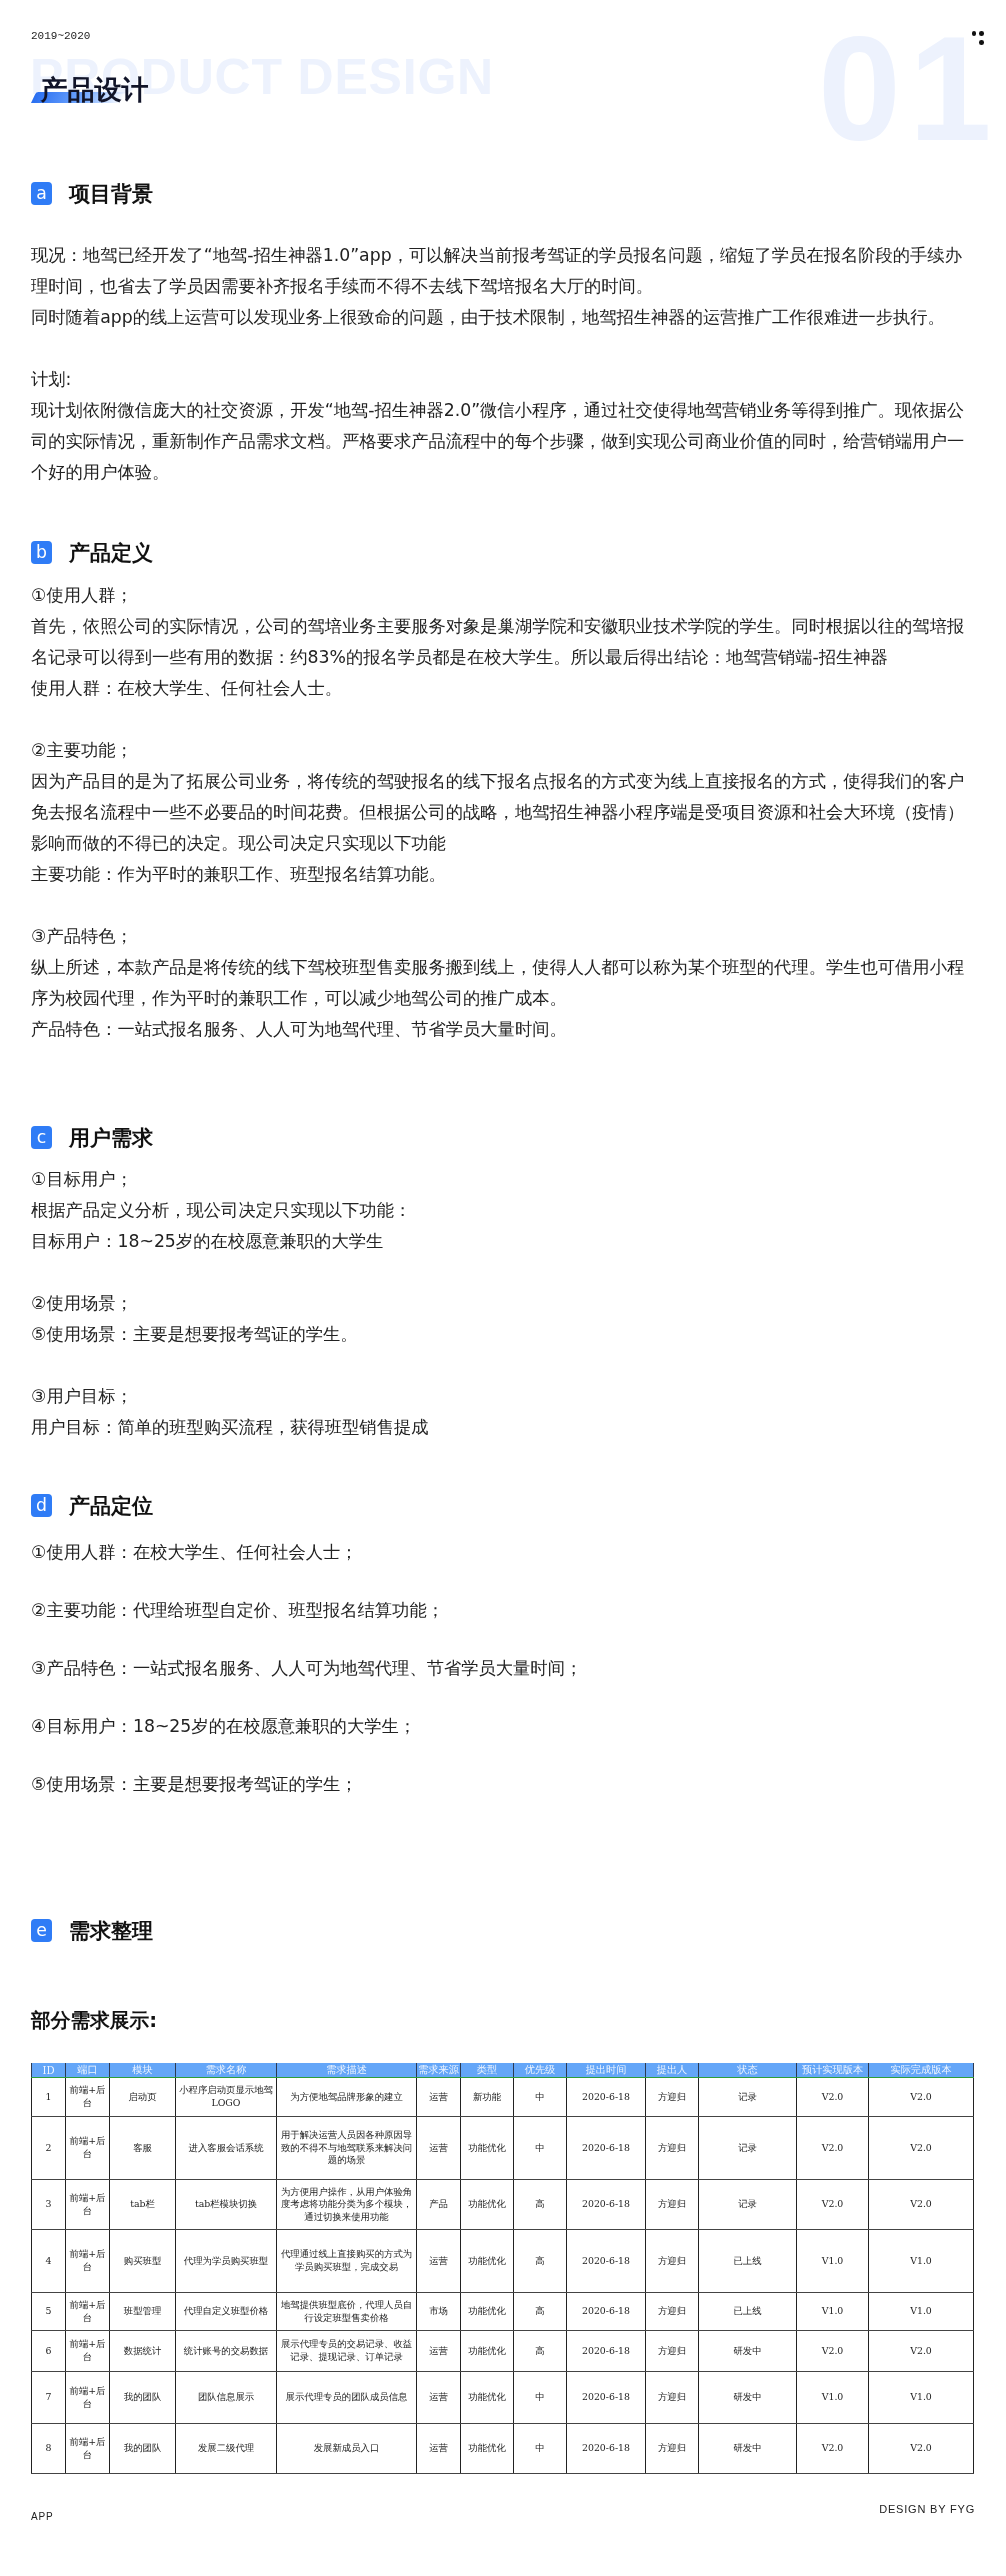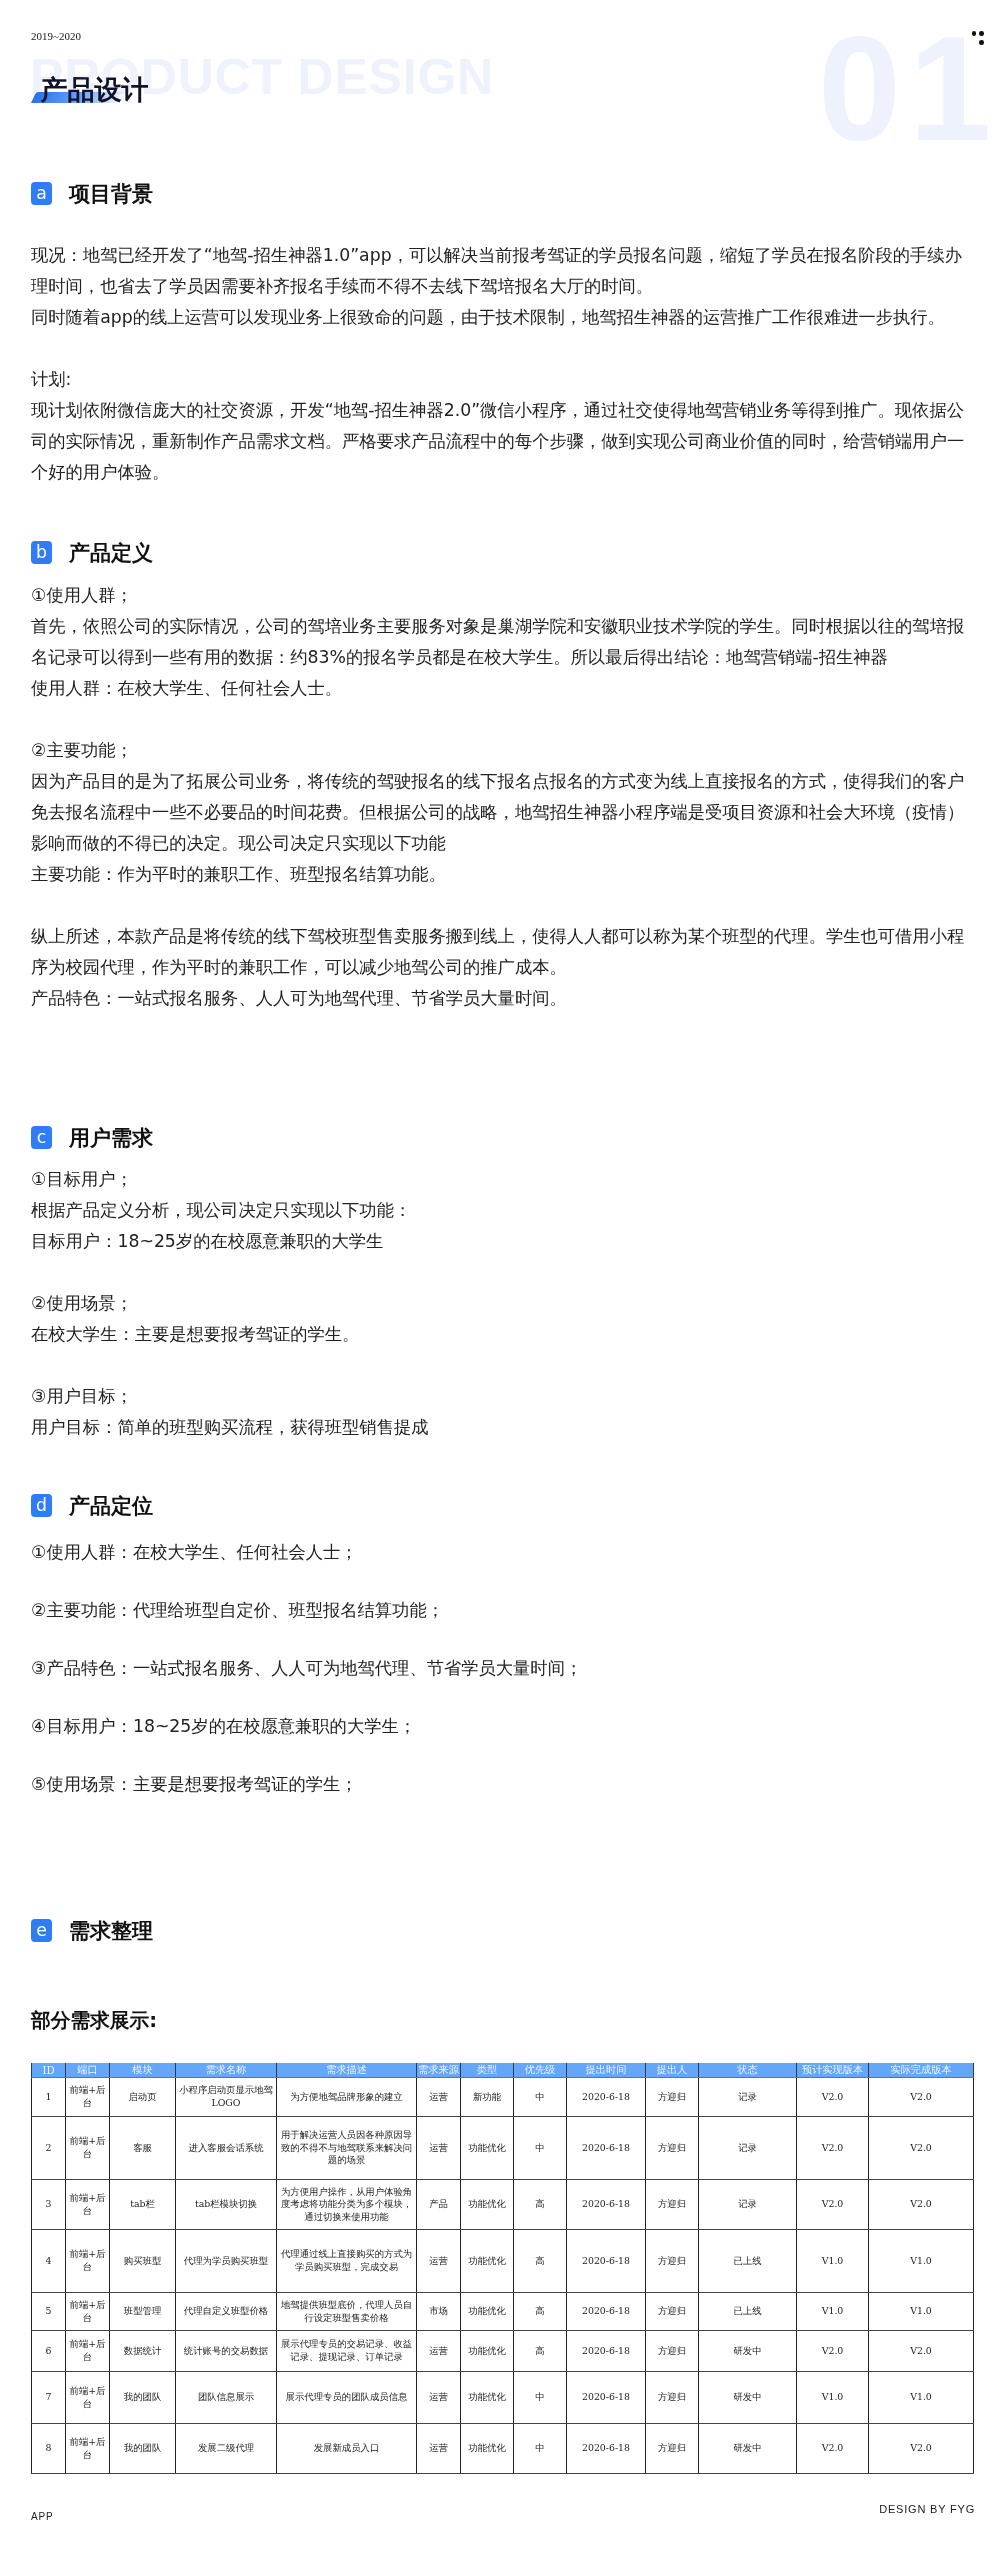--- a/index.html
+++ b/index.html
@@ -7,21 +7,21 @@
   body {
     width: 1006px;
     height: 2576px;
     position: relative;
     overflow: hidden;
     font-family: "DejaVu Sans", "Liberation Sans", sans-serif;
     color: #1c1c28;
   }
   .year {
     position: absolute; left: 31px; top: 30px;
-    font-size: 11px; color: #222; font-family: Liberation Serif, serif;
+    font-size: 11px; color: #222; font-family: Liberation Mono, monospace;
   }
   .dots { position: absolute; left: 970px; top: 31px; width: 23.6px; height: 19px; }
   .dots span { position: absolute; width: 4.7px; height: 4.7px; border-radius: 50%; background: #111; }
   .bg-title {
     position: absolute; left: 30px; top: 52px;
     font-family: "Liberation Sans", sans-serif; font-weight: 700;
     font-size: 50px; letter-spacing: 0.8px; color: #edf2fd;
     white-space: nowrap; line-height: 1;
   }
   .bg-number {
@@ -117,35 +117,36 @@
 </div>
 <div class="para" style="top:580px;">
   <p>①使用人群；</p>
   <p>首先，依照公司的实际情况，公司的驾培业务主要服务对象是巢湖学院和安徽职业技术学院的学生。同时根据以往的驾培报名记录可以得到一些有用的数据：约83%的报名学员都是在校大学生。所以最后得出结论：地驾营销端-招生神器</p>
   <p>使用人群：在校大学生、任何社会人士。</p>
   <div class="gap"></div>
   <p>②主要功能；</p>
   <p>因为产品目的是为了拓展公司业务，将传统的驾驶报名的线下报名点报名的方式变为线上直接报名的方式，使得我们的客户免去报名流程中一些不必要品的时间花费。但根据公司的战略，地驾招生神器小程序端是受项目资源和社会大环境（疫情）影响而做的不得已的决定。现公司决定只实现以下功能</p>
   <p>主要功能：作为平时的兼职工作、班型报名结算功能。</p>
   <div class="gap"></div>
+  <p>③产品特色；</p>
   <p>纵上所述，本款产品是将传统的线下驾校班型售卖服务搬到线上，使得人人都可以称为某个班型的代理。学生也可借用小程序为校园代理，作为平时的兼职工作，可以减少地驾公司的推广成本。</p>
   <p>产品特色：一站式报名服务、人人可为地驾代理、节省学员大量时间。</p>
 </div>
 
 <div class="section-head" style="top:1126px;">
   <div class="badge">c</div>
   <div class="section-title">用户需求</div>
 </div>
 <div class="para" style="top:1164px;">
   <p>①目标用户；</p>
   <p>根据产品定义分析，现公司决定只实现以下功能：</p>
   <p>目标用户：18~25岁的在校愿意兼职的大学生</p>
   <div class="gap"></div>
   <p>②使用场景；</p>
-  <p>在校大学生：主要是想要报考驾证的学生。</p>
+  <p>⑤使用场景：主要是想要报考驾证的学生。</p>
   <div class="gap"></div>
   <p>③用户目标；</p>
   <p>用户目标：简单的班型购买流程，获得班型销售提成</p>
 </div>
 
 <div class="section-head" style="top:1494px;">
   <div class="badge">d</div>
   <div class="section-title">产品定位</div>
 </div>
 <div class="para" style="top:1538px; line-height:29px;">

